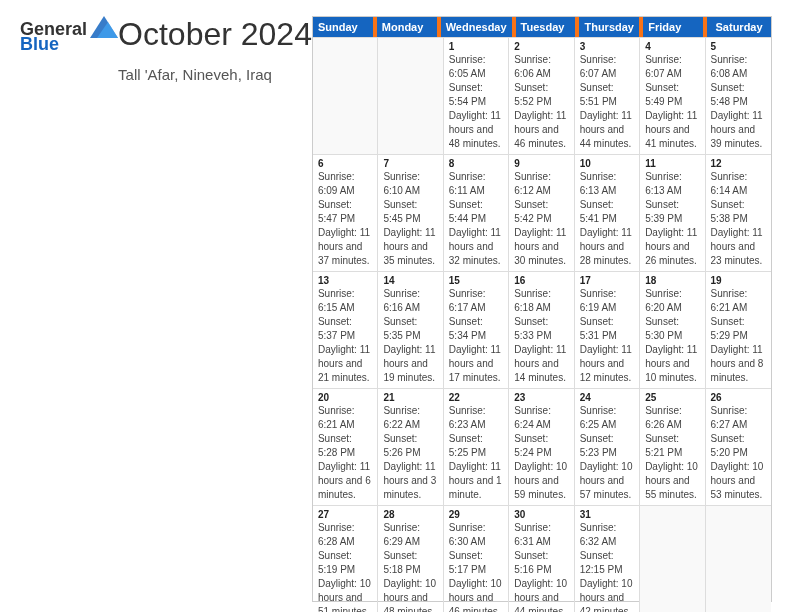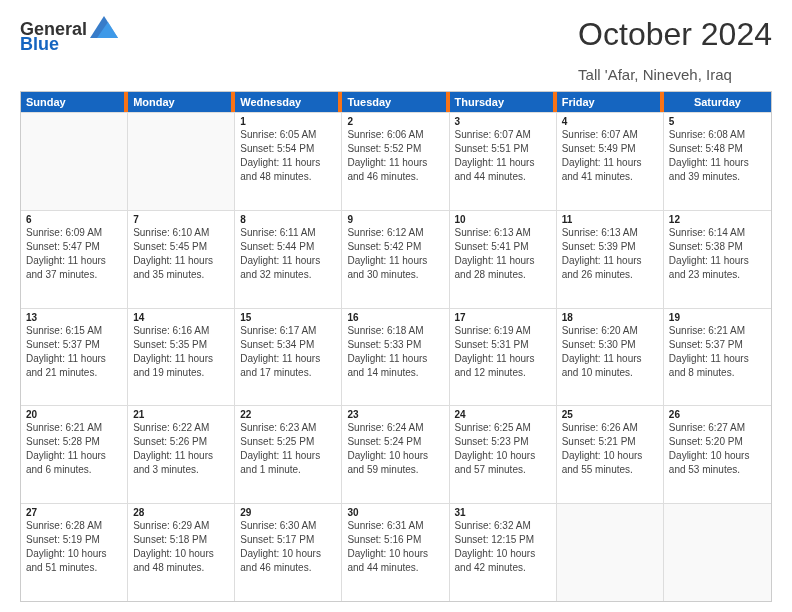--- a/index.html
+++ b/index.html
@@ -8,21 +8,20 @@
       background: #fff;
       width: 792px;
       height: 612px;
       overflow: hidden;
     }
     .page {
       width: 792px;
       height: 612px;
       padding: 16px 20px 10px 20px;
       display: flex;
-      flex-direction: column;
     }
     .header {
       display: flex;
       justify-content: space-between;
       align-items: flex-start;
       margin-bottom: 8px;
     }
     .logo {
       display: flex;
       flex-direction: column;
@@ -251,21 +250,21 @@
           </div>
           <div class="cal-cell">
             <div class="cell-day">18</div>
             <div class="cell-info">Sunrise: 6:20 AM
 Sunset: 5:30 PM
 Daylight: 11 hours and 10 minutes.</div>
           </div>
           <div class="cal-cell">
             <div class="cell-day">19</div>
             <div class="cell-info">Sunrise: 6:21 AM
-Sunset: 5:37 PM
+Sunset: 5:29 PM
 Daylight: 11 hours and 8 minutes.</div>
           </div>
         </div>
         <div class="cal-row">
           <div class="cal-cell">
             <div class="cell-day">20</div>
             <div class="cell-info">Sunrise: 6:21 AM
 Sunset: 5:28 PM
 Daylight: 11 hours and 6 minutes.</div>
           </div>

